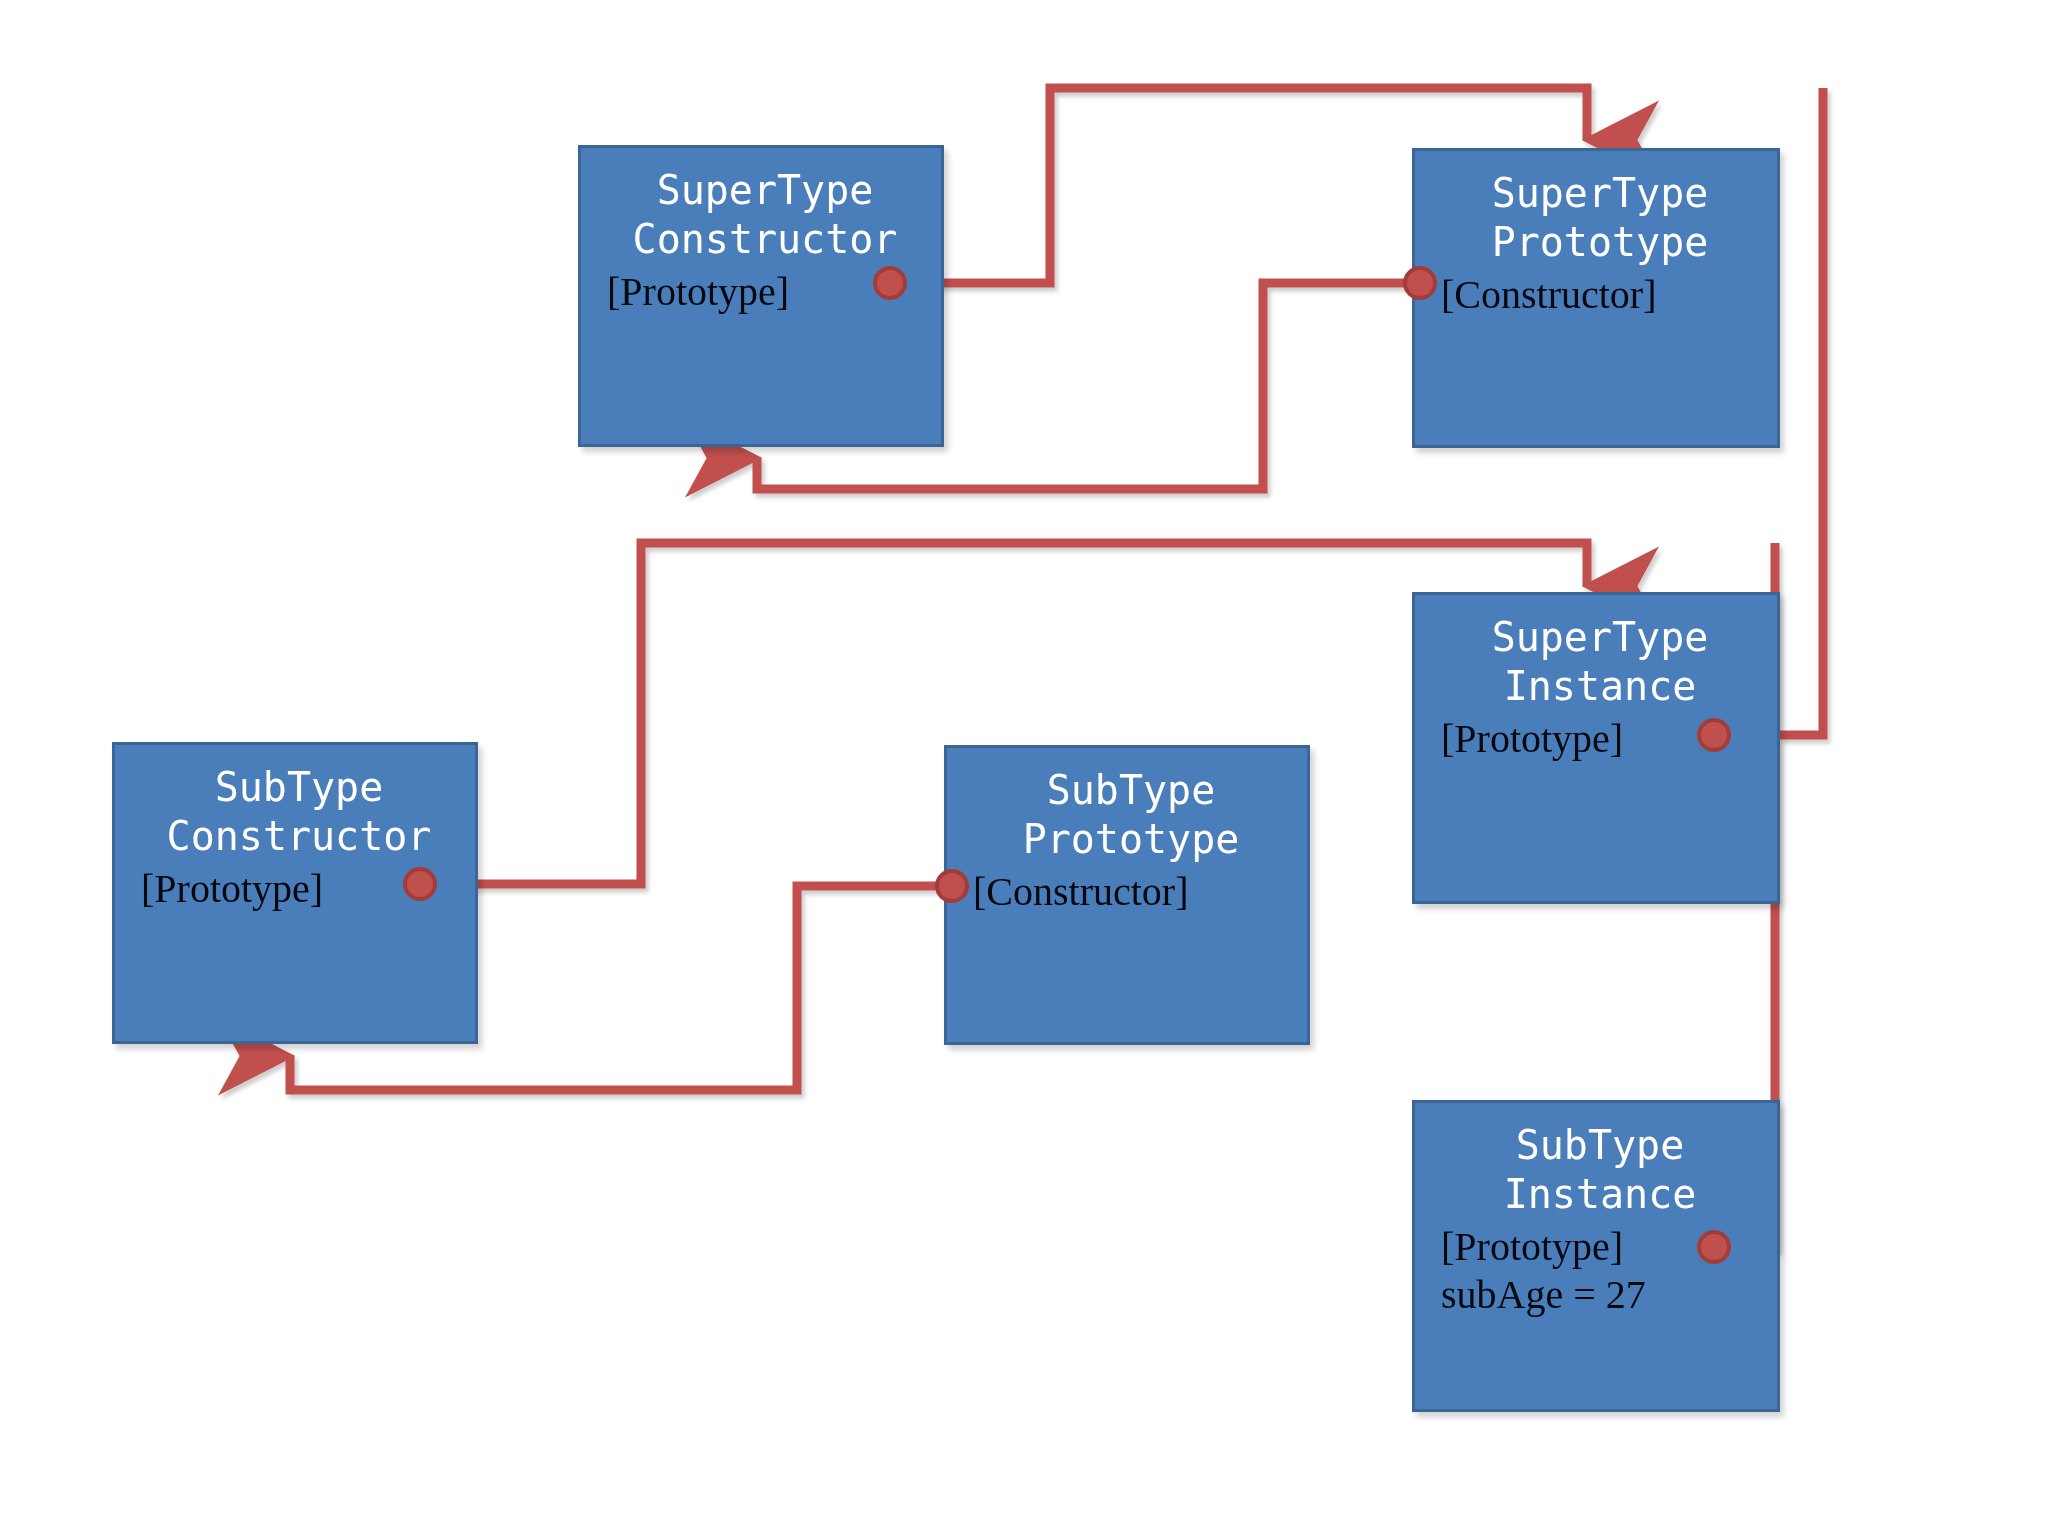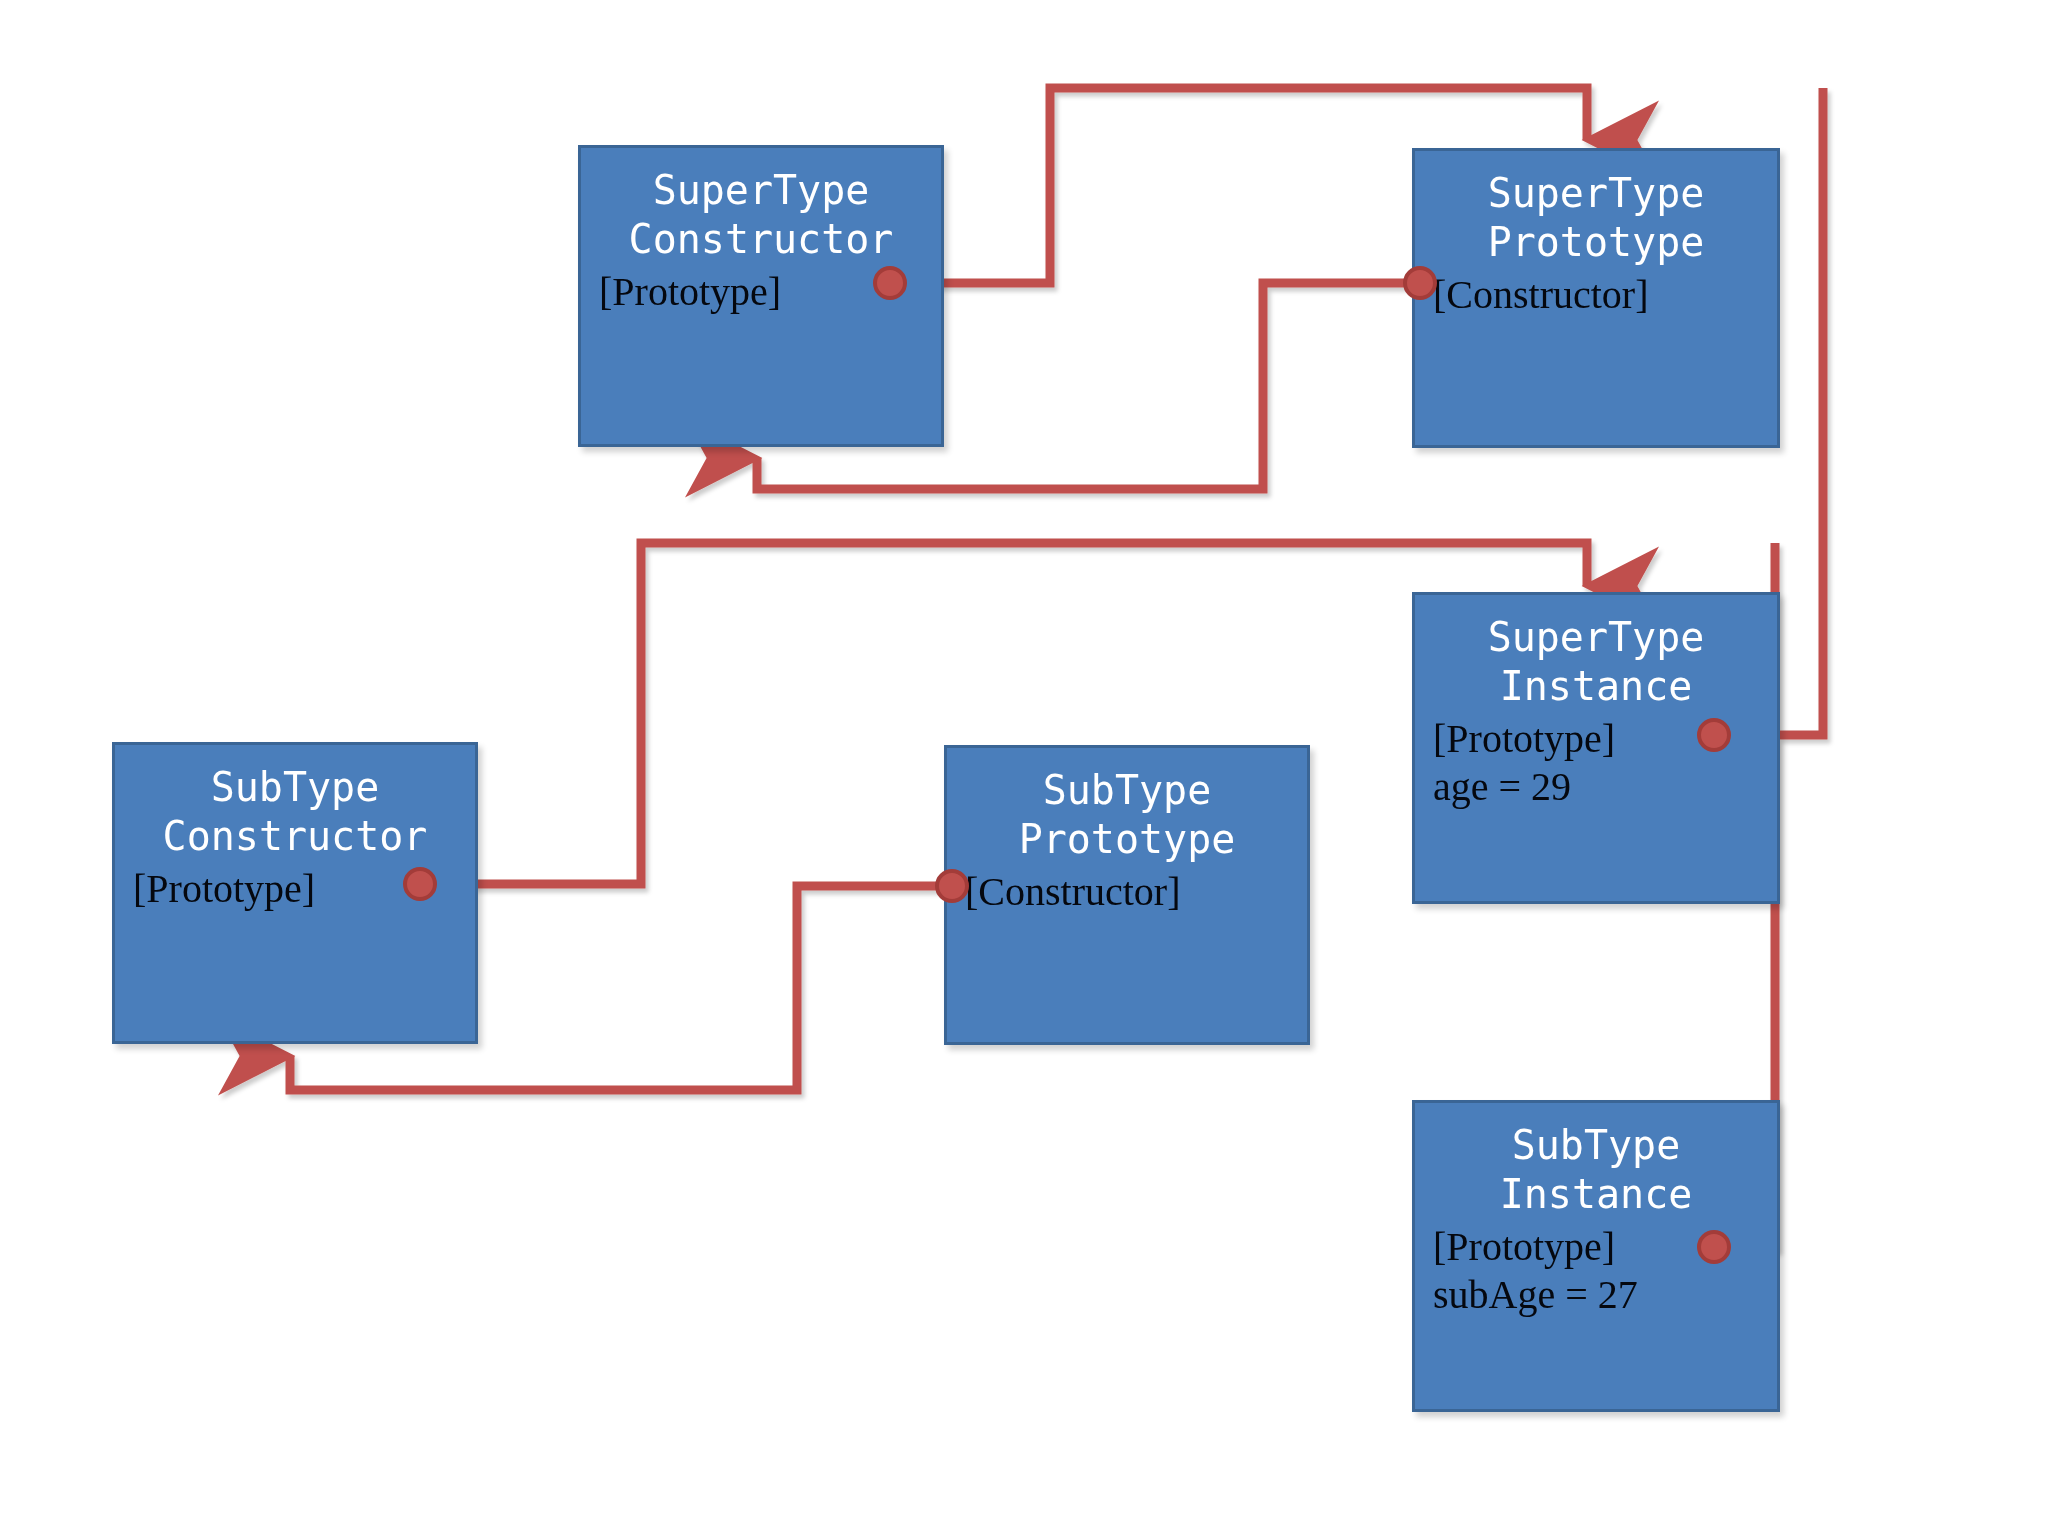--- a/index.html
+++ b/index.html
@@ -25,20 +25,21 @@
     height: 1536px;
     pointer-events: none;
   }
   .node {
     position: absolute;
     box-sizing: border-box;
     background: #4a7ebb;
     border: 3px solid #0c4a6e;
     box-shadow: 4px 5px 6px rgba(0,0,0,0.18);
     padding-top: 18px;
+    padding-left: 8px;
   }
   .node-title {
     color: #ffffff;
     font-size: 40px;
     line-height: 1.22;
     text-align: center;
     letter-spacing: 0px;
     white-space: pre-line;
     font-family: "DejaVu Sans Mono", monospace;
   }
@@ -106,21 +107,20 @@
 Prototype</div>
         <div class="node-lines" style="color: rgb(5, 8, 15);">
           <div class="ln">[Constructor]</div>
         </div>
       </div>
       <div class="node" style="left: 1412px; top: 592px; width: 368px; height: 312px; background: rgb(74, 126, 187); border-color: rgb(58, 101, 149);">
         <div class="node-title" style="color: rgb(255, 255, 255);">SuperType
 Instance</div>
         <div class="node-lines" style="color: rgb(5, 8, 15);">
           <div class="ln">[Prototype]</div>
-          <div class="ln">age = 29</div>
         </div>
       </div>
       <div class="node" style="left: 112px; top: 742px; width: 366px; height: 302px; background: rgb(74, 126, 187); border-color: rgb(58, 101, 149);">
         <div class="node-title" style="color: rgb(255, 255, 255);">SubType
 Constructor</div>
         <div class="node-lines" style="color: rgb(5, 8, 15);">
           <div class="ln">[Prototype]</div>
         </div>
       </div>
       <div class="node" style="left: 944px; top: 745px; width: 366px; height: 300px; background: rgb(74, 126, 187); border-color: rgb(58, 101, 149);">

